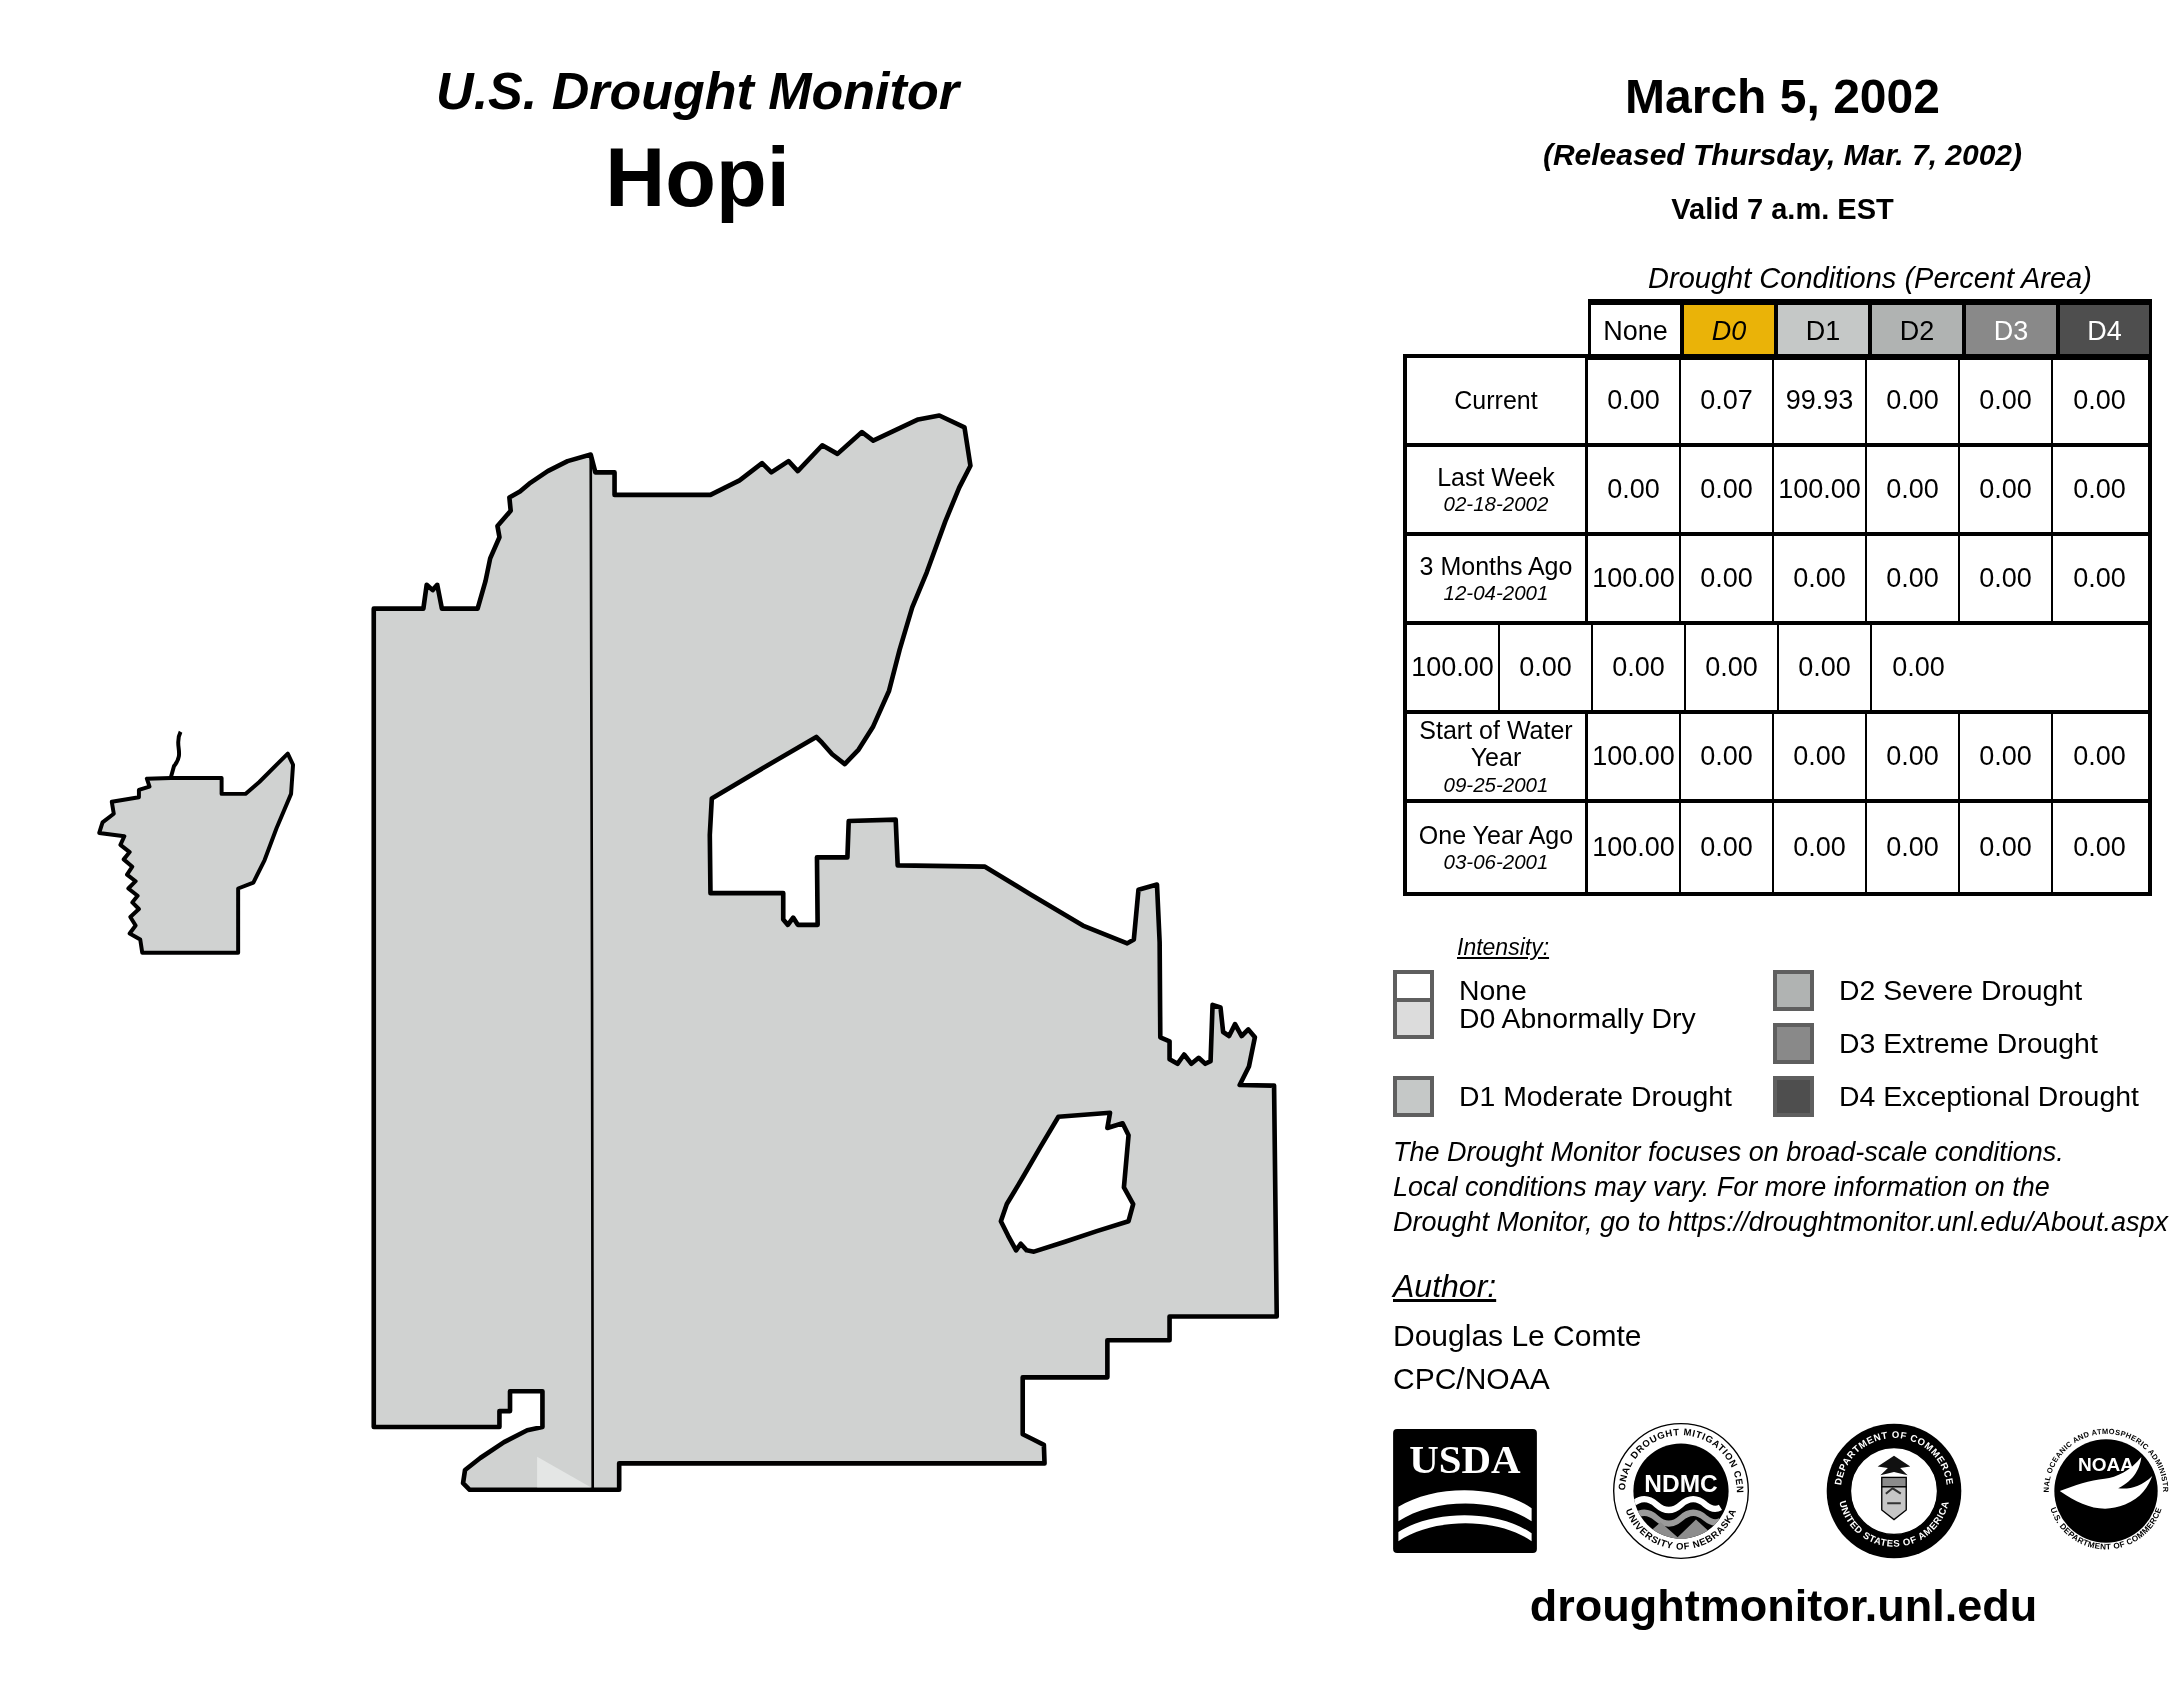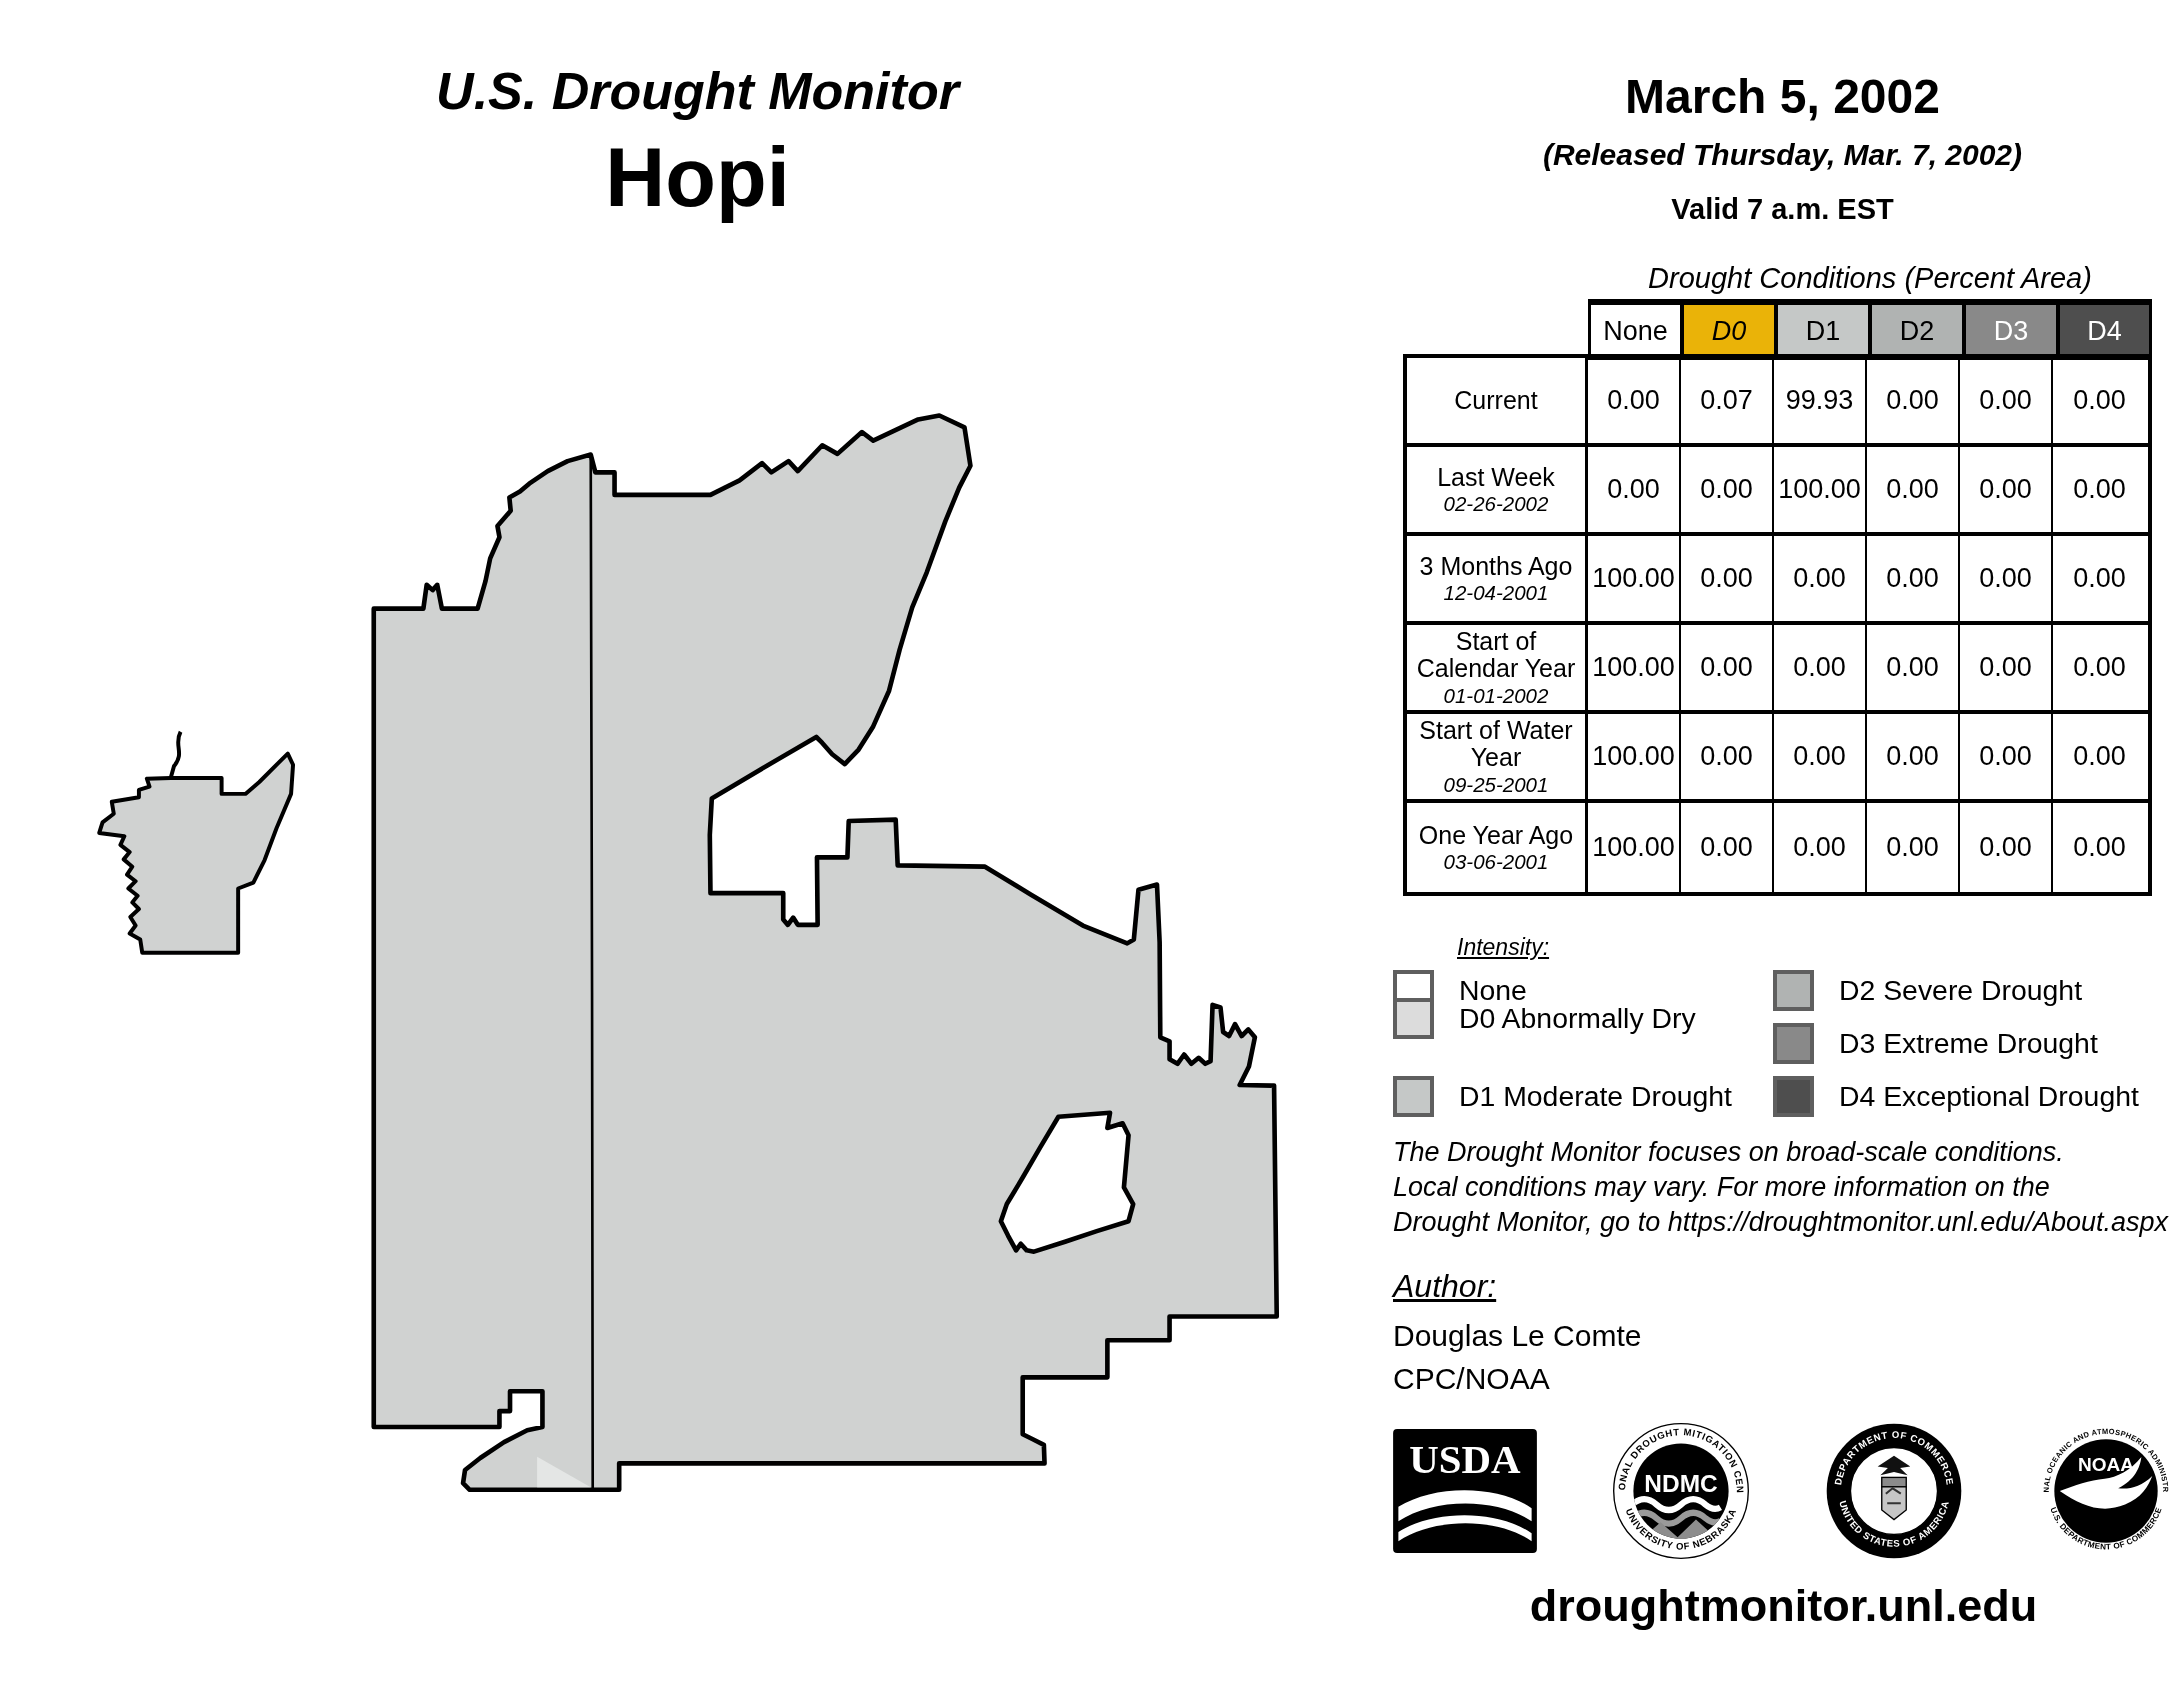--- a/index.html
+++ b/index.html
@@ -138,21 +138,21 @@
     <div class="vcell">0.00</div>
     <div class="vcell">0.07</div>
     <div class="vcell">99.93</div>
     <div class="vcell">0.00</div>
     <div class="vcell">0.00</div>
     <div class="vcell">0.00</div>
   </div>
   <div class="trow">
     <div class="lblcell">
       <span class="lab">Last Week</span>
-      <span class="dat">02-26-2002</span>
+      <span class="dat">02-18-2002</span>
     </div>
     <div class="vcell">0.00</div>
     <div class="vcell">0.00</div>
     <div class="vcell">100.00</div>
     <div class="vcell">0.00</div>
     <div class="vcell">0.00</div>
     <div class="vcell">0.00</div>
   </div>
   <div class="trow">
     <div class="lblcell">
@@ -160,24 +160,20 @@
       <span class="dat">12-04-2001</span>
     </div>
     <div class="vcell">100.00</div>
     <div class="vcell">0.00</div>
     <div class="vcell">0.00</div>
     <div class="vcell">0.00</div>
     <div class="vcell">0.00</div>
     <div class="vcell">0.00</div>
   </div>
   <div class="trow">
-    <div class="lblcell">
-      <span class="lab">Start of Calendar Year</span>
-      <span class="dat">01-01-2002</span>
-    </div>
     <div class="vcell">100.00</div>
     <div class="vcell">0.00</div>
     <div class="vcell">0.00</div>
     <div class="vcell">0.00</div>
     <div class="vcell">0.00</div>
     <div class="vcell">0.00</div>
   </div>
   <div class="trow">
     <div class="lblcell">
       <span class="lab">Start of Water Year</span>

